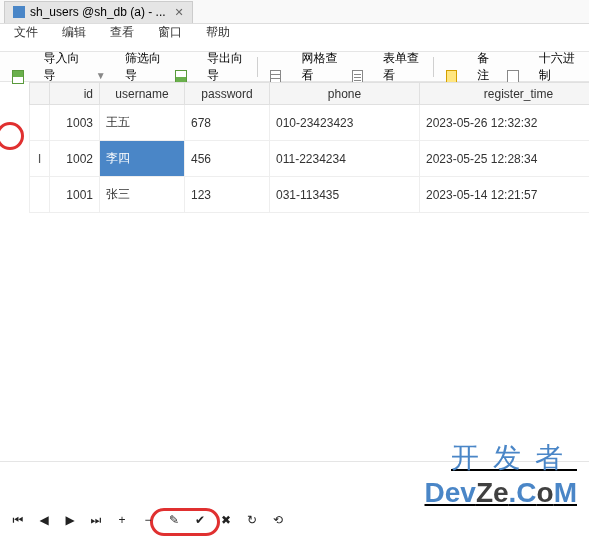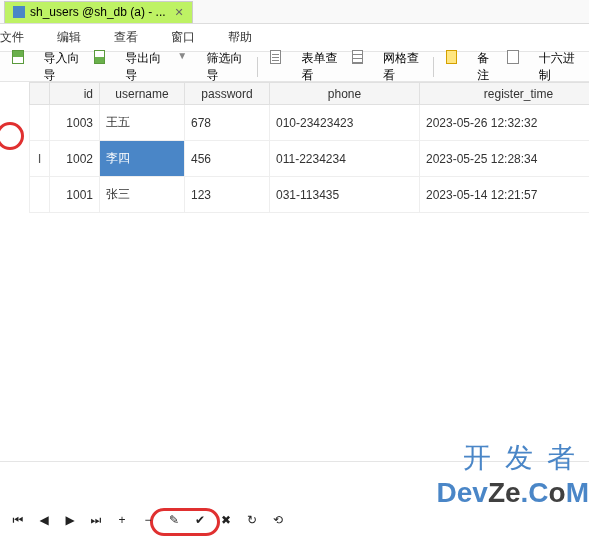--- a/index.html
+++ b/index.html
@@ -1,27 +1,27 @@
 <!DOCTYPE html>
 <html><head>
   <meta charset="utf-8">
   <style>
     * { margin: 0; padding: 0; box-sizing: border-box; }
     body { font-family: "Microsoft YaHei", SimSun, Arial, sans-serif; font-size: 12px; background: #fff; width: 589px; height: 537px; position: relative; overflow: hidden; }
     
     .tab-bar { height: 24px; display: flex; align-items: center; border-bottom: 1px solid #ddd; padding-left: 4px; background: #f9f9f9; }
-    .tab { display: flex; align-items: center; height: 22px; padding: 0 8px; background: #bef264; border: 1px solid #ccc; border-bottom: none; gap: 5px; }
+    .tab { display: flex; align-items: center; height: 22px; padding: 0 8px; background: #e5e5e5; border: 1px solid #ccc; border-bottom: none; gap: 5px; }
     .tab-icon { width: 12px; height: 12px; background: #4a86c7; display: inline-block; }
     .tab-close { font-size: 11px; margin-left: 4px; color: #666; cursor: pointer; }
     
-    .menu-bar { height: 28px; display: flex; align-items: center; gap: 33px; border-bottom: 1px solid #e5e5e5; }
+    .menu-bar { height: 28px; display: flex; align-items: flex-start; padding-left: 14px; gap: 24px; border-bottom: 1px solid #e5e5e5; }
     .menu-item { cursor: pointer; color: #333; }
     
     .toolbar { height: 30px; display: flex; align-items: center; padding: 0 6px; border-bottom: 1px solid #e5e5e5; background: #fdfdfd; }
-    .toolbar-btn { display: flex; align-items: flex-start; gap: 20px; padding: 2px 6px; cursor: pointer; border-radius: 2px; }
+    .toolbar-btn { display: flex; align-items: flex-end; gap: 20px; padding: 2px 6px; cursor: pointer; border-radius: 2px; }
     .toolbar-sep { width: 1px; height: 20px; background: #d0d0d0; margin: 0 6px; }
     .icon-box { width: 14px; height: 14px; display: inline-block; }
     .icon-import { background: linear-gradient(#6ab04c 50%, #fff 50%); border: 1px solid #5a9a3c; }
     .icon-export { background: linear-gradient(#fff 50%, #6ab04c 50%); border: 1px solid #5a9a3c; }
     .icon-filter { position: relative; }
     .icon-filter::before { content: "▼"; font-size: 10px; color: #888; position: absolute; top: 0; left: 2px; }
     .icon-grid { background: repeating-linear-gradient(#fff 0 3px, #888 3px 4px), repeating-linear-gradient(90deg, #fff 0 3px, #888 3px 4px); border: 1px solid #888; }
     .icon-form { background: #fff; border: 1px solid #888; position: relative; }
     .icon-form::before { content: ""; position: absolute; top: 3px; left: 1px; right: 1px; height: 1px; background: #888; box-shadow: 0 3px 0 #888, 0 6px 0 #888; }
     .icon-note { background: #ffe680; border: 1px solid #d4a000; }
@@ -39,21 +39,21 @@
     .col-time { width: auto; }
     td.col-id { text-align: right; padding-right: 6px; }
     .row-marker { text-align: center; color: #555; font-size: 13px; }
     .selected-row td { background: #fff; }
     .cell-selected { background: #4a86c7 !important; color: #fff !important; }
     
     .red-circle { position: absolute; border: 3px solid #e03030; border-radius: 50%; pointer-events: none; }
     .marker-circle { width: 28px; height: 28px; left: -4px; top: 122px; }
     .toolbar-circle { width: 70px; height: 28px; left: 150px; top: 508px; border-radius: 14px; }
     
-    .watermark { position: absolute; right: 0; bottom: 28px; text-align: right; }
+    .watermark { position: absolute; right: 12px; bottom: 28px; text-align: right; text-decoration: underline; }
     .watermark .line1 { color: #4a86c7; font-size: 28px; letter-spacing: 14px; font-family: SimSun, serif; }
     .watermark .line2 { font-size: 28px; font-weight: bold; }
     .watermark .line2 .blue { color: #4a86c7; }
     .watermark .line2 .dark { color: #404040; }
     
     .nav-bar { position: absolute; bottom: 4px; left: 10px; right: 10px; height: 26px; display: flex; align-items: center; gap: 10px; }
     .nav-btn { width: 16px; height: 16px; display: flex; align-items: center; justify-content: center; cursor: pointer; color: #222; font-size: 12px; }
   </style>
 </head>
 <body>
@@ -73,35 +73,35 @@
   <span class="menu-item">窗口</span>
   <span class="menu-item">帮助</span>
 </div>
 
 <div class="toolbar">
   <div class="toolbar-btn">
     <span class="icon-box icon-import"></span>
     <span>导入向导</span>
   </div>
   <div class="toolbar-btn">
+    <span class="icon-box icon-filter"></span>
+    <span>筛选向导</span>
+  </div>
+  <div class="toolbar-btn">
     <span class="icon-box icon-export"></span>
     <span>导出向导</span>
   </div>
+  <div class="toolbar-sep"></div>
   <div class="toolbar-btn">
-    <span class="icon-box icon-filter"></span>
-    <span>筛选向导</span>
+    <span class="icon-box icon-grid"></span>
+    <span>网格查看</span>
   </div>
-  <div class="toolbar-sep"></div>
   <div class="toolbar-btn">
     <span class="icon-box icon-form"></span>
     <span>表单查看</span>
-  </div>
-  <div class="toolbar-btn">
-    <span class="icon-box icon-grid"></span>
-    <span>网格查看</span>
   </div>
   <div class="toolbar-sep"></div>
   <div class="toolbar-btn">
     <span class="icon-box icon-note"></span>
     <span>备注</span>
   </div>
   <div class="toolbar-btn">
     <span class="icon-box icon-hex"></span>
     <span>十六进制</span>
   </div>

